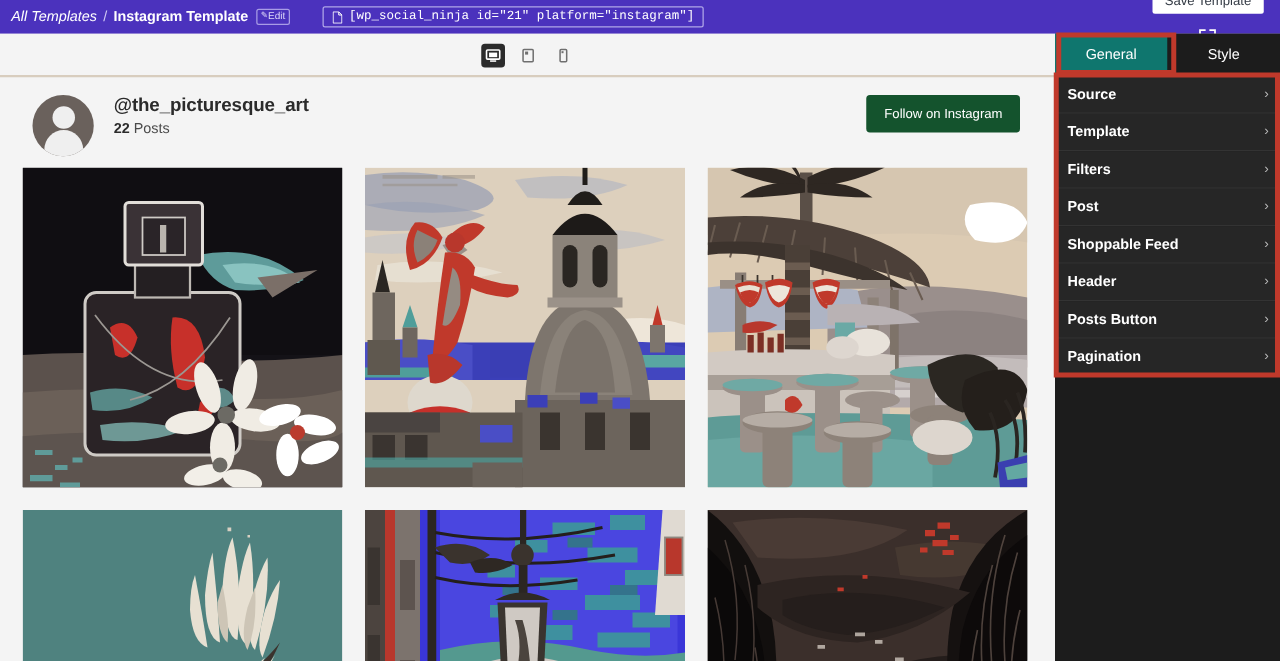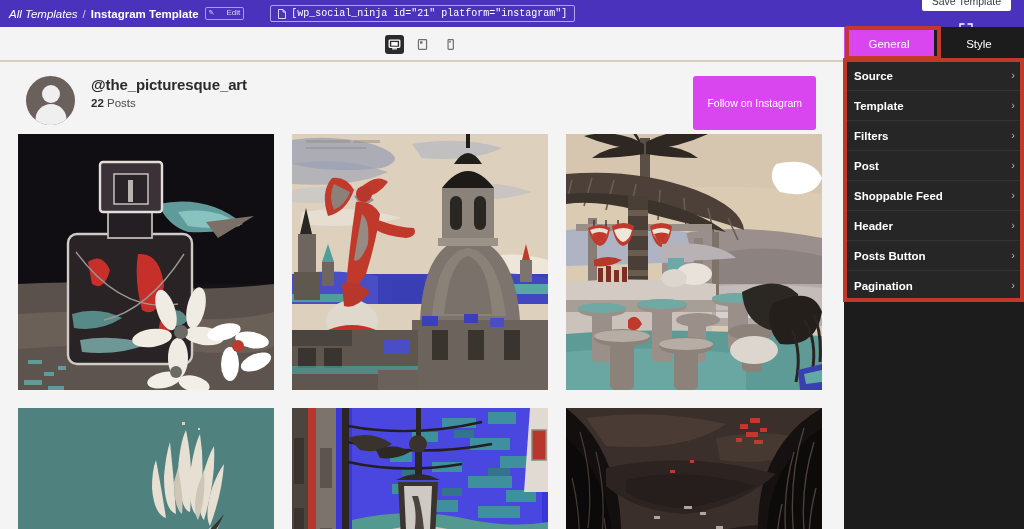--- a/index.html
+++ b/index.html
@@ -17,21 +17,21 @@
     background:#4b32bd;
     display:flex; align-items:center;
     padding:0 9px;
     color:#ffffff;
   }
   .crumb { font-size:11.5px; color:#e6e2fb; white-space:nowrap; }
   .crumb.link { color:#ffffff;font-style:italic; }
   .crumb-sep { margin:0 5px; color:#cfc7f3; font-size:11.5px; }
   .crumb.current { color:#ffffff; font-weight:600; }
   .edit-badge {
-    display:inline-flex; align-items:flex-end; gap:12px;
+    display:inline-flex; align-items:flex-end; gap:0;
     border:1px solid #a89ce6; border-radius:2px;
     padding:0px 3px 1px 3px; margin-left:6px;
     font-size:8px; color:#ded8f8; line-height:1.25;
   }
   .edit-badge .pen { font-size:7px; }
   .shortcode {
     margin-left:26px;
     border:1px solid #b0a6e8;
     background:#4b32bd;
     border-radius:2px;
@@ -97,45 +97,45 @@
     background:#efefef; left:50%; bottom:-3px; transform:translateX(-50%);
   }
   .profile-txt { margin-left:16px; }
   .handle {
     font-size:15px; font-weight:700; color:#2b2b2b; letter-spacing:-0.1px;
   }
   .postcount { font-size:11.5px; color:#4a4a4a; margin-top:4px; }
   .postcount b { font-weight:700; color:#2b2b2b; }
   .follow-btn {
     margin-left:auto; margin-right:6px;
-    background:#d946ef; color:#ffffff;
+    background:#14532d; color:#ffffff;
     border:none; border-radius:3px;
     font-size:10.5px; font-family:"Liberation Sans", sans-serif;
-    padding:21px 14px; cursor:pointer; white-space:nowrap;
+    padding:9px 14px; cursor:pointer; white-space:nowrap;
   }
 
   .grid {
     display:grid; grid-template-columns:repeat(3,256px);
     gap:18px; padding:0 0 0 18px;
   }
   .tile { width:256px; height:256px; overflow:hidden; position:relative; cursor:pointer; }
   .tile svg { display:block; width:256px; height:256px; }
 
   
   .panel {
     position:absolute; right:0; top:27px; width:180px; height:502px;
     background:#1c1c1c;
   }
   .tabs { display:flex; height:33px; }
   .tab {
     flex:1; display:flex; align-items:center; justify-content:center;
     font-size:11.5px; color:#ffffff; cursor:pointer;
     background:#1c1c1c;
   }
-  .tab.active { background:#d946ef; }
+  .tab.active { background:#0f766e; }
   .acc-list { border-top:1px solid #3a3a3a; }
   .acc-item {
     height:30px; display:flex; align-items:center;
     padding:0 9px 0 10px;
     border-bottom:1px solid #333333;
     background:#262626; cursor:pointer;
   }
   .acc-item .lbl { font-size:11.5px; color:#ffffff; font-weight:600; }
   .acc-item .chev { margin-left:auto; color:#b9b9b9; font-size:11px; line-height:1; }
 

